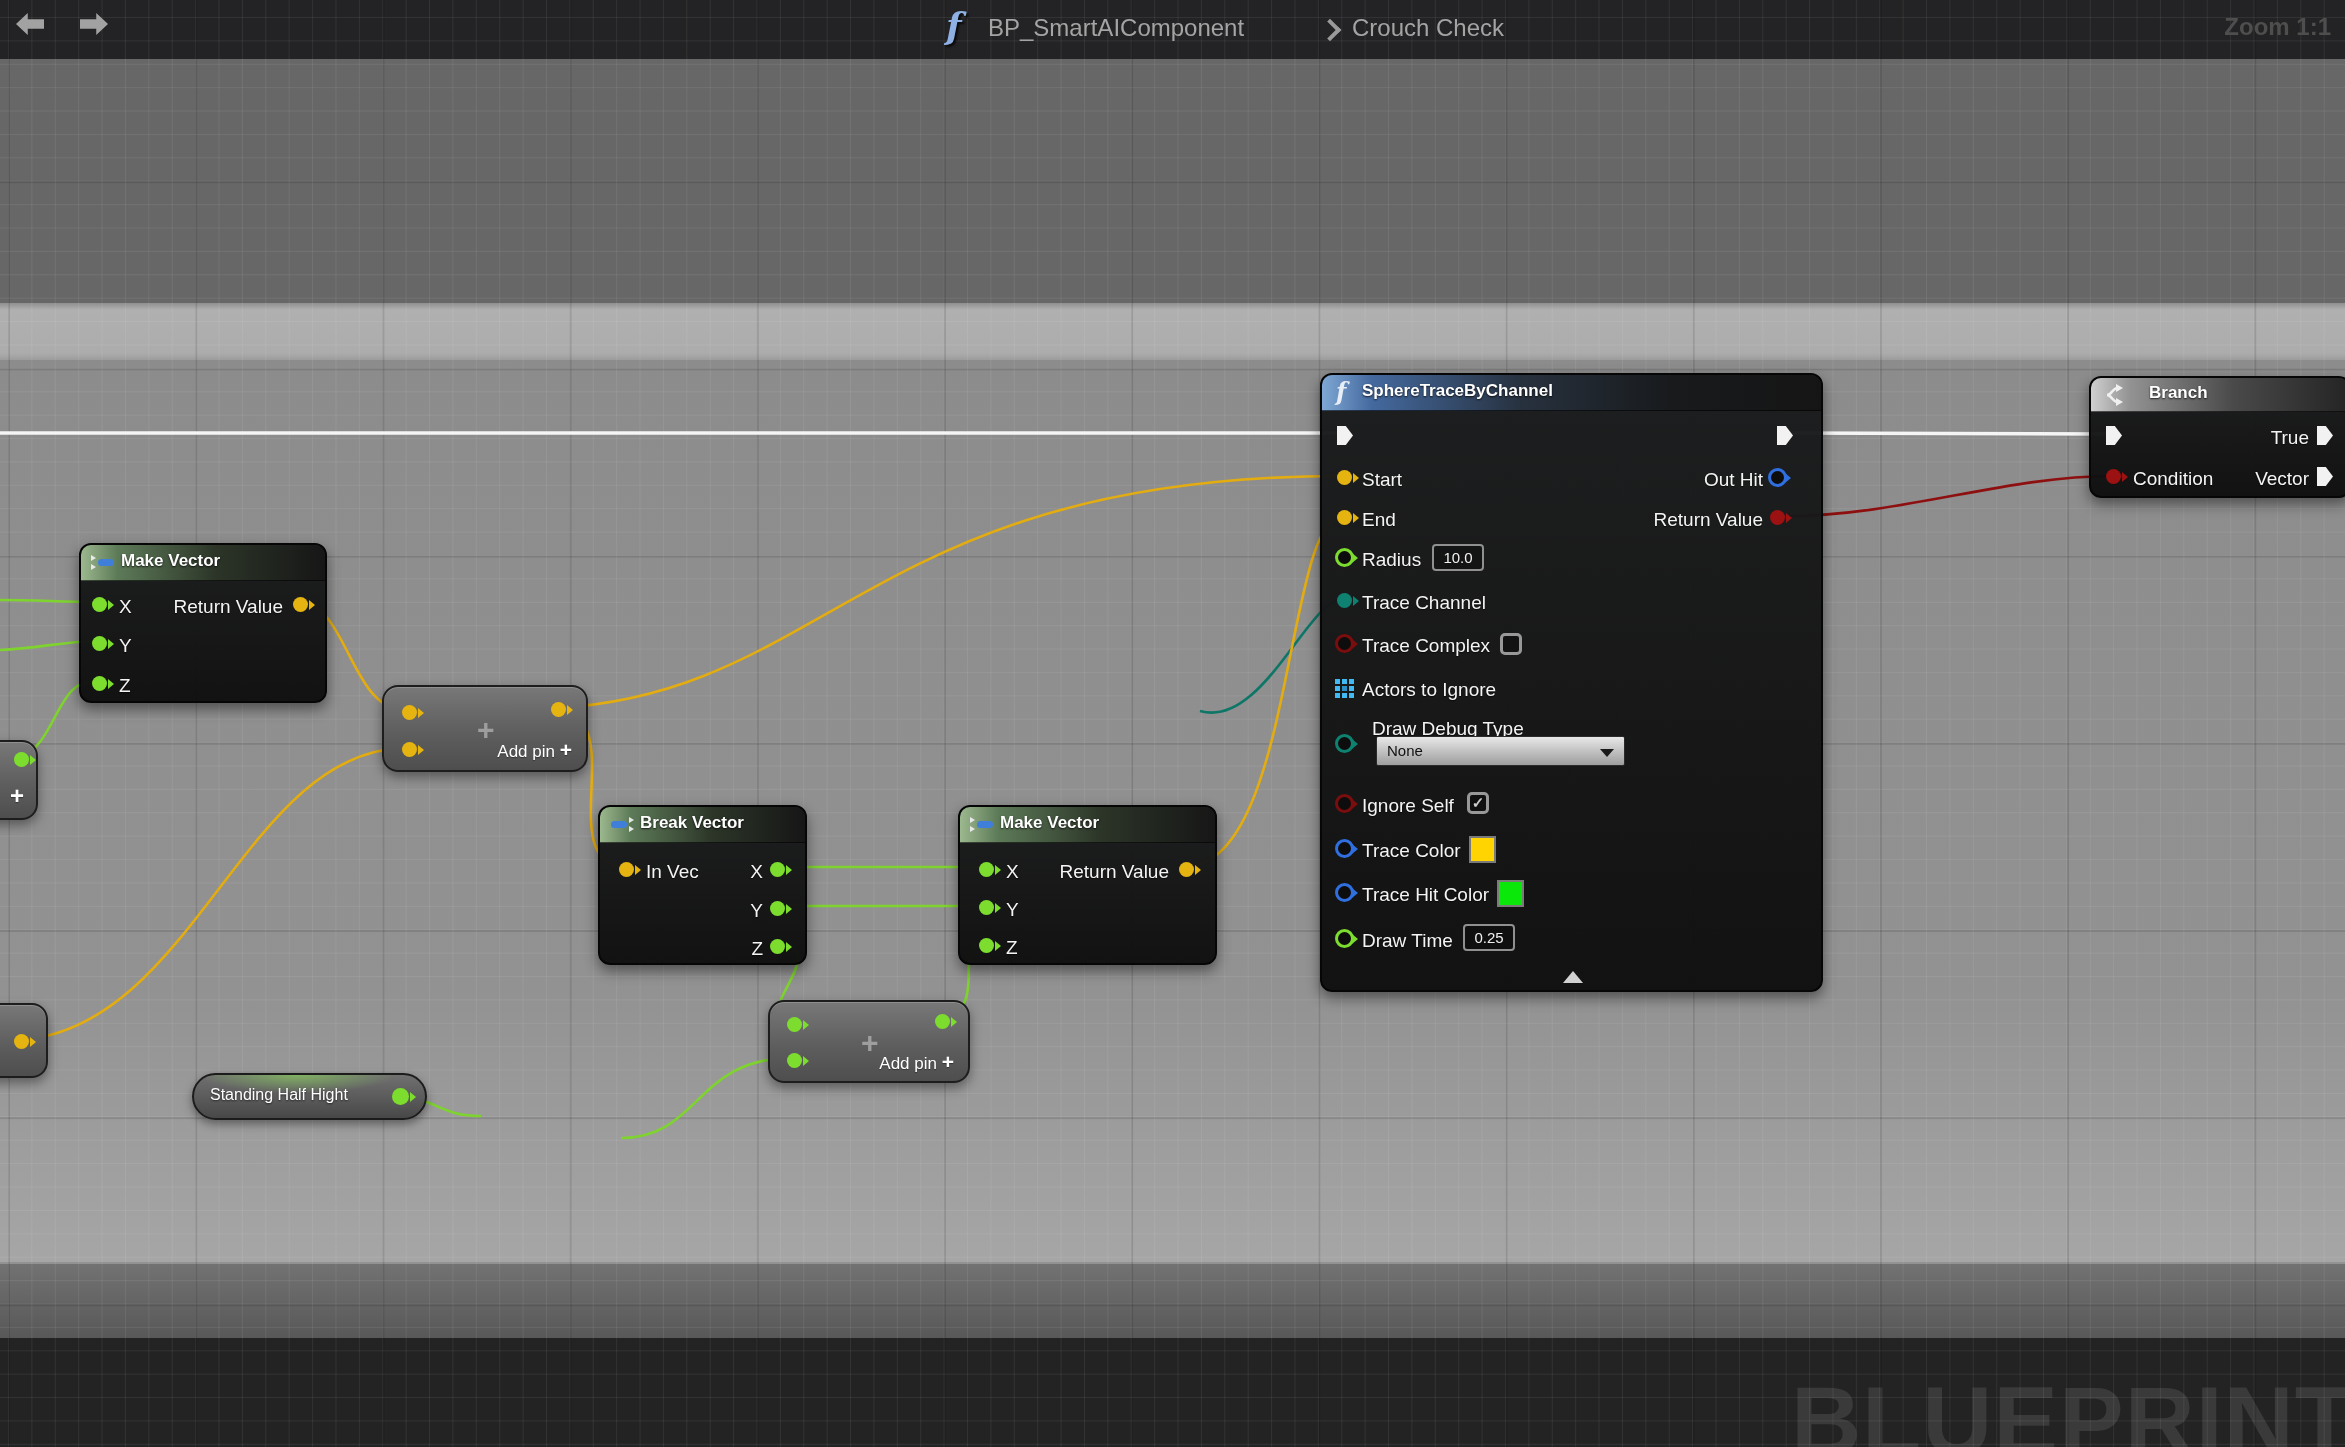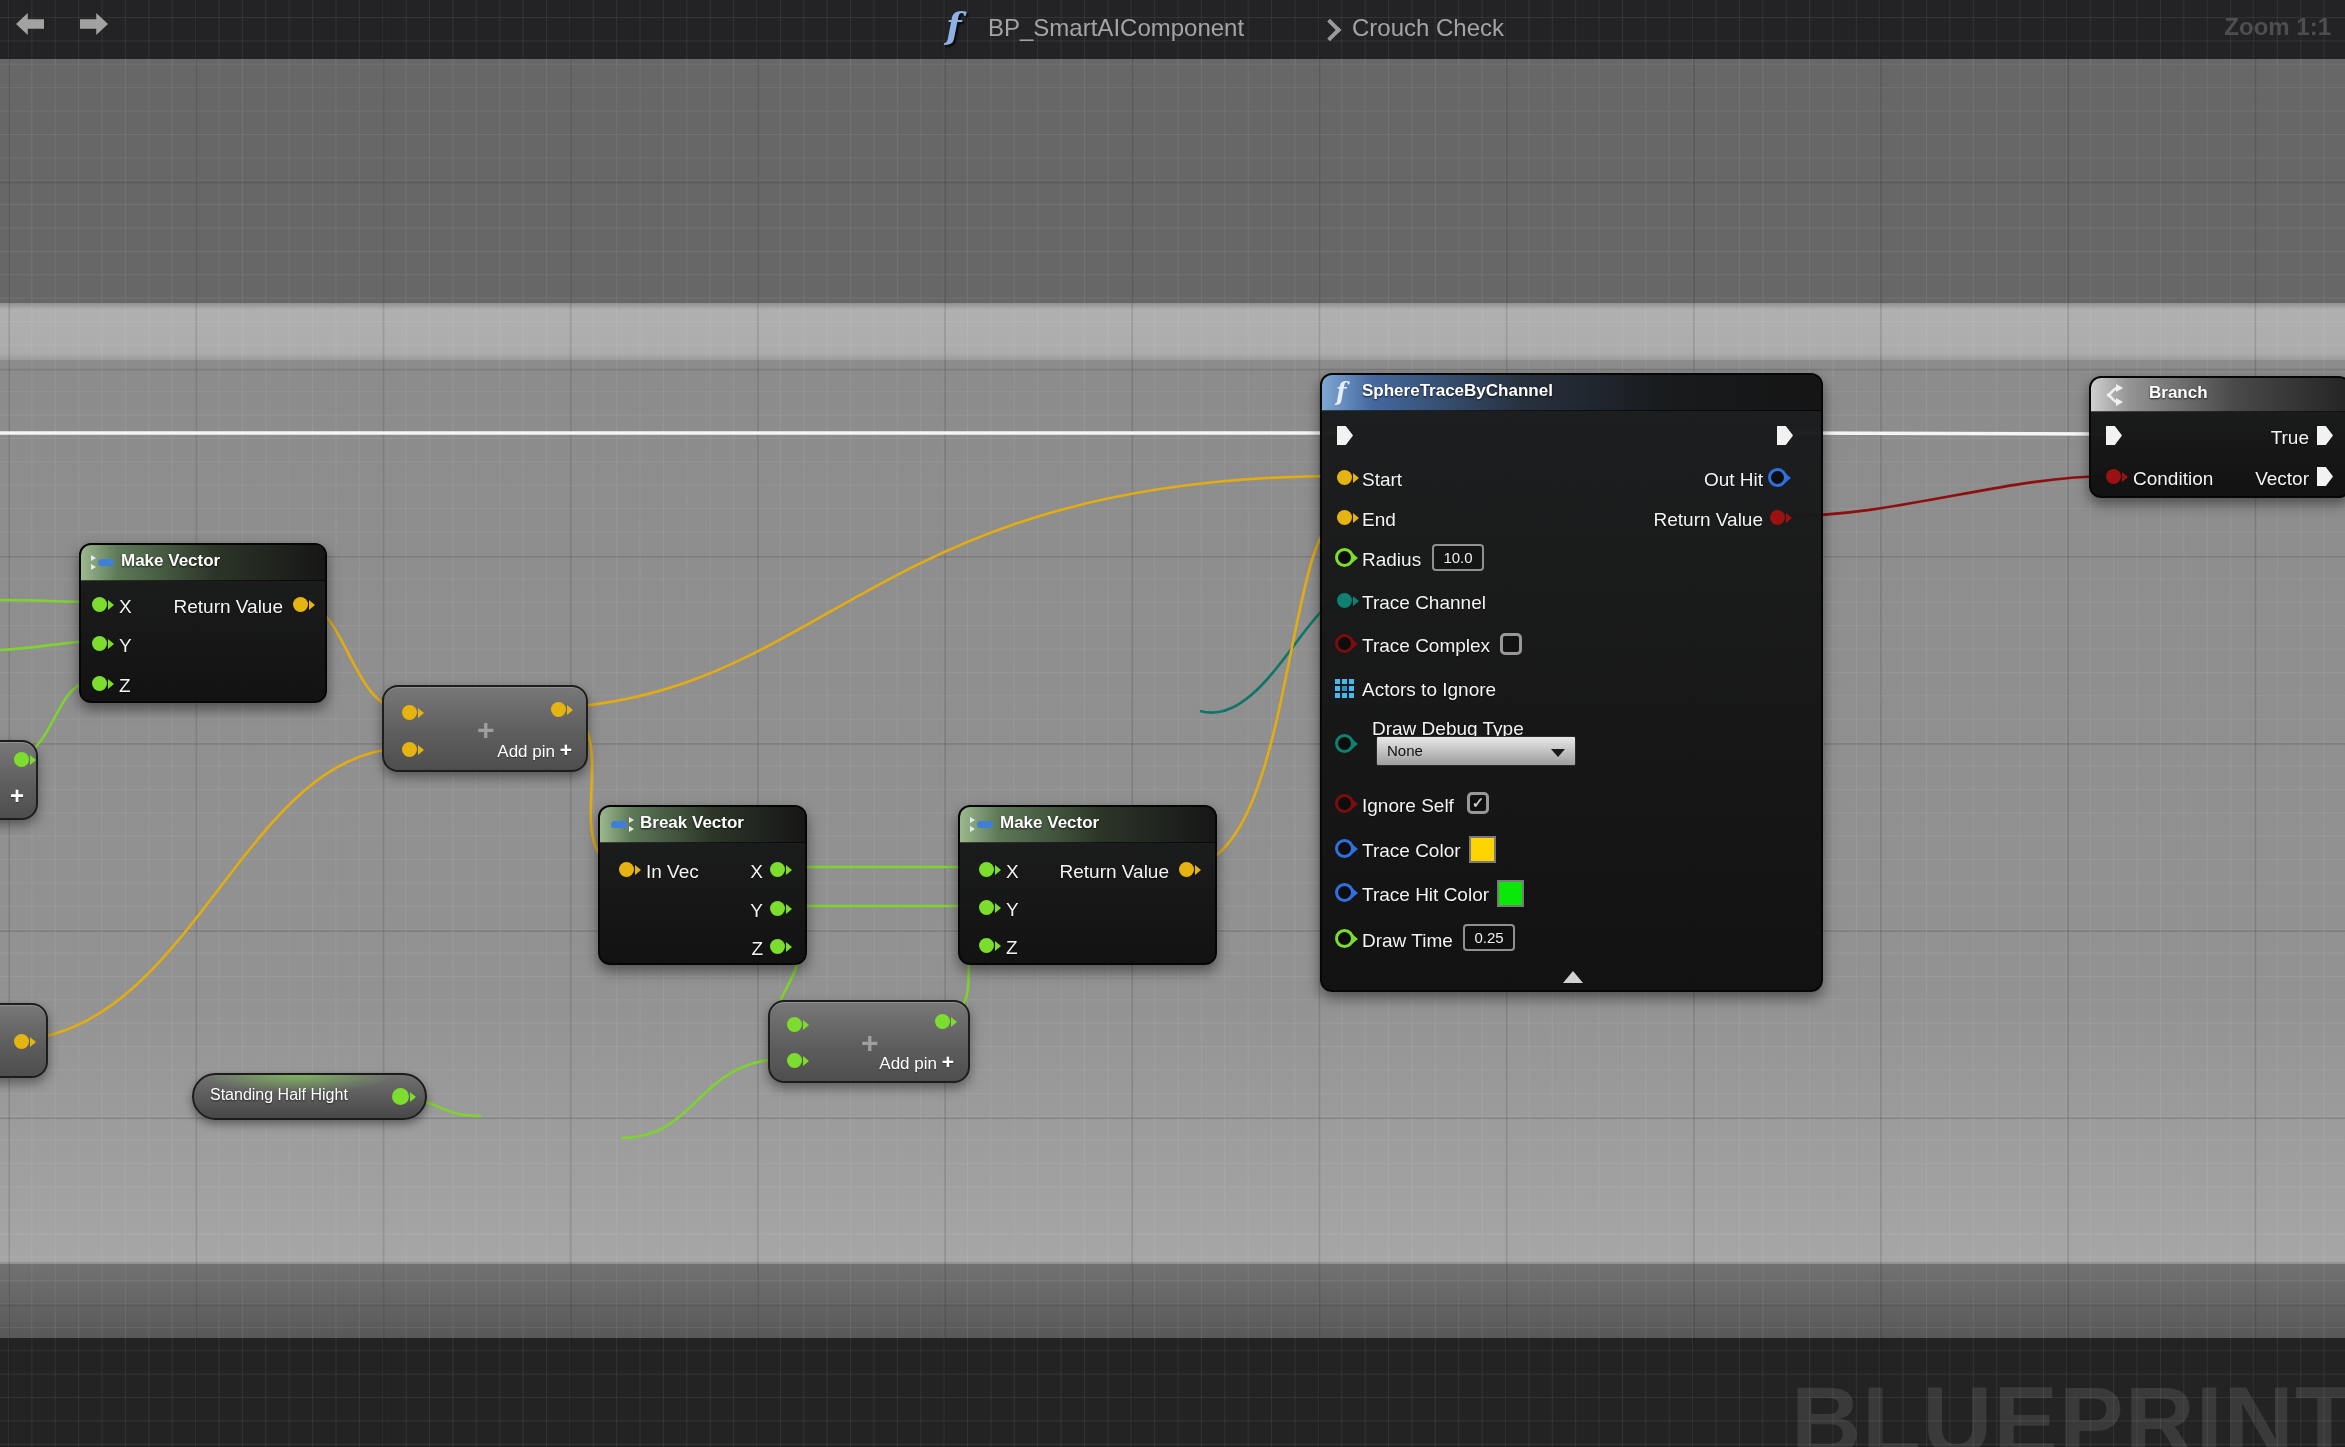--- a/index.html
+++ b/index.html
@@ -145,21 +145,21 @@
       <rect x="0" y="7" width="5" height="5" fill="#41b9f2"></rect>
         <rect x="7" y="7" width="5" height="5" fill="#2a8fc4"></rect>
         <rect x="14" y="7" width="5" height="5" fill="#41b9f2"></rect>
       <rect x="0" y="14" width="5" height="5" fill="#41b9f2"></rect>
         <rect x="7" y="14" width="5" height="5" fill="#41b9f2"></rect>
         <rect x="14" y="14" width="5" height="5" fill="#41b9f2"></rect>
     </svg>
     <span class="plbl" style="left:40px;top:304px;">Actors to Ignore</span>
     <span class="plbl" style="left:50px;top:343px;">Draw Debug Type</span>
     <div class="pin h" style="left: 13px; top: 359px; color: rgb(14, 129, 112);"></div>
-    <div class="dropdown" style="left:54px;top:361px;width:200px;">
+    <div class="dropdown" style="left:54px;top:361px;width:249px;">
       <span>None</span>
       <span class="dd-caret"></span>
     </div>
     <div class="pin h" style="left: 13px; top: 419px; color: rgb(122, 13, 13);"></div>
     <span class="plbl" style="left:40px;top:420px;">Ignore Self</span>
     <div class="cb" style="left:145px;top:417px;">✓</div>
     <div class="pin h" style="left: 13px; top: 464px; color: rgb(47, 111, 223);"></div>
     <span class="plbl" style="left:40px;top:465px;">Trace Color</span>
     <div class="swatch" style="left: 147px; top: 461px; background: rgb(255, 212, 0);"></div>
     <div class="pin h" style="left: 13px; top: 508px; color: rgb(47, 111, 223);"></div>

